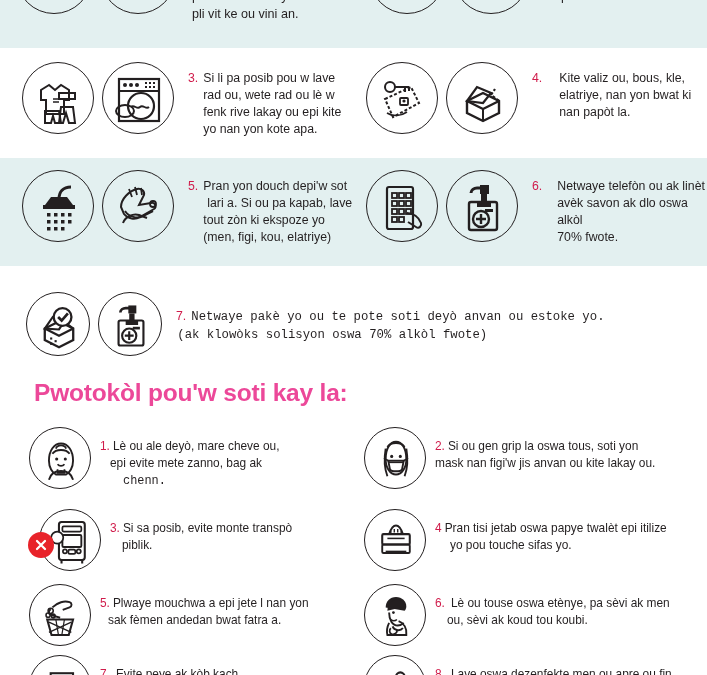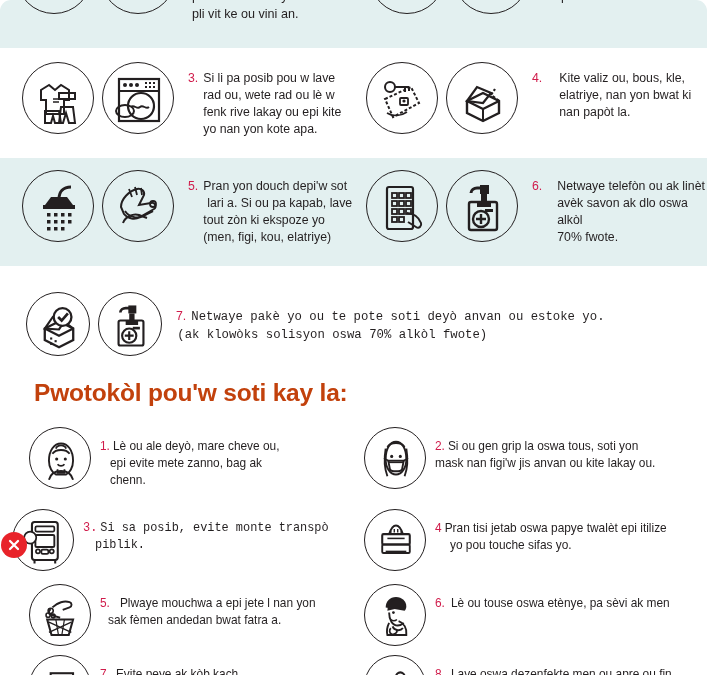--- a/index.html
+++ b/index.html
@@ -13,21 +13,20 @@
     overflow: hidden;
     font-family: "Liberation Sans", sans-serif;
     color: #231f20;
     position: relative;
   }
   .page {
     position: relative;
     width: 707px;
     height: 675px;
     overflow: hidden;
-    border-radius: 11px;
   }
 
   
   .band {
     position: absolute;
     left: 0;
     width: 707px;
   }
   .band.tinted { background: #e3f0f0; }
   .band.plain  { background: #ffffff; }
@@ -89,21 +88,21 @@
   #row-7 .icon-circle + .icon-circle { margin-left: 8px; }
   #row-7 .pair-text { font-size: 12.3px; padding-top: 16px; }
 
   
   #section-heading {
     position: absolute;
     left: 34px;
     top: 379px;
     font-size: 24.5px;
     font-weight: 700;
-    color: #c2410c;
+    color: #ec4899;
     letter-spacing: -0.2px;
   }
 
   
   .proto-row { position: absolute; display: flex; align-items: flex-start; }
   .proto-row .icon-circle { width: 62px; height: 62px; }
   .proto-text {
     font-size: 11.9px;
     line-height: 1.42;
     padding-top: 11px;
@@ -399,21 +398,21 @@
         <circle cx="31" cy="36" r="1.8" fill="#231f20"></circle>
         <circle cx="41" cy="36" r="1.8" fill="#231f20"></circle>
         <path d="M32 42c2 2.5 6 2.5 8 0" fill="none" stroke="#231f20" stroke-width="2"></path>
         <path d="M22 60c2-7 7-10 14-10s12 3 14 10" fill="none" stroke="#231f20" stroke-width="2.2"></path>
         <path d="M32 48v4h8v-4" fill="none" stroke="#231f20" stroke-width="2"></path>
       </svg>
     </div>
     <div class="proto-text">
       <span class="num">1.</span><span class="body-text">Lè ou ale deyò, mare cheve ou,</span><br>
       <span class="body-text" style="margin-left:10px;">epi evite mete zanno, bag ak</span><br>
-      <span class="body-text" style="margin-left:10px;">chenn.</span>
+      <span class="body-text" style="margin-left:23px;font-family:Liberation Mono, monospace;">chenn.</span>
     </div>
   </div>
 
   <div class="proto-row" style="top:427px; left:364px;">
     <div class="icon-circle">
       <svg viewBox="0 0 72 72" width="62" height="62">
         <path d="M24 36c0-12 5-20 12-20s12 8 12 20c0 10-5 18-12 18s-12-8-12-18z" fill="none" stroke="#231f20" stroke-width="2.2"></path>
         <path d="M26 22c4-6 16-6 20 0" fill="none" stroke="#231f20" stroke-width="2.2"></path>
         <path d="M24 24c-2 12-1 24 2 32M48 24c2 12 1 24-2 32" fill="none" stroke="#231f20" stroke-width="2.2"></path>
         <circle cx="31" cy="33" r="1.8" fill="#231f20"></circle>
@@ -422,21 +421,21 @@
         <path d="M27 40h18" stroke="#231f20" stroke-width="1.6"></path>
         <path d="M27 38l-5-3M45 38l5-3" stroke="#231f20" stroke-width="1.8"></path>
       </svg>
     </div>
     <div class="proto-text">
       <span class="num">2.</span><span class="body-text">Si ou gen grip la oswa tous, soti yon</span><br>
       <span class="body-text" style="text-align:center;">mask nan figi'w jis anvan ou kite lakay ou.</span>
     </div>
   </div>
 
-  <div class="proto-row" style="top:509px; left:12px;font-family:Liberation Mono, monospace;">
+  <div class="proto-row" style="top:509px; left:39px;">
     <div class="icon-circle">
       <svg viewBox="0 0 72 72" width="62" height="62">
         <rect x="22" y="14" width="30" height="44" rx="3" fill="none" stroke="#231f20" stroke-width="2.4"></rect>
         <rect x="26" y="19" width="22" height="6" rx="1.5" fill="none" stroke="#231f20" stroke-width="2"></rect>
         <rect x="26" y="29" width="22" height="14" rx="1.5" fill="none" stroke="#231f20" stroke-width="2.2"></rect>
         <circle cx="29" cy="48" r="2.4" fill="none" stroke="#231f20" stroke-width="2"></circle>
         <circle cx="45" cy="48" r="2.4" fill="none" stroke="#231f20" stroke-width="2"></circle>
         <rect x="33" y="46" width="8" height="5" rx="1.5" fill="none" stroke="#231f20" stroke-width="2"></rect>
         <path d="M25 58v4M49 58v4" stroke="#231f20" stroke-width="2.4"></path>
         <circle cx="20" cy="32" r="7" fill="#ffffff" stroke="#231f20" stroke-width="2"></circle>
@@ -477,40 +476,41 @@
         <path d="M24 28c-3 2-3 6 1 7l10 3" fill="none" stroke="#231f20" stroke-width="2.2"></path>
         <circle cx="24" cy="30" r="3" fill="none" stroke="#231f20" stroke-width="1.8"></circle>
         <circle cx="21" cy="35" r="2.4" fill="none" stroke="#231f20" stroke-width="1.8"></circle>
         <circle cx="27" cy="36" r="2.2" fill="none" stroke="#231f20" stroke-width="1.8"></circle>
         <path d="M20 40h30l-5 18H25z" fill="none" stroke="#231f20" stroke-width="2.4"></path>
         <path d="M22 43l26 12M48 43L22 55" stroke="#231f20" stroke-width="1.6"></path>
         <path d="M30 40l3 18M40 40l-3 18" stroke="#231f20" stroke-width="1.4"></path>
       </svg>
     </div>
     <div class="proto-text">
-      <span class="num">5.</span><span class="body-text" style="margin-left:7px;">Plwaye mouchwa a epi jete l nan yon</span><br>
+      <span class="num">5.</span><span class="body-text" style="margin-left:0;">Plwaye mouchwa a epi jete l nan yon</span><br>
       <span class="body-text" style="margin-left:8px;">sak fèmen andedan bwat fatra a.</span>
     </div>
   </div>
 
   <div class="proto-row" style="top:584px; left:364px;">
     <div class="icon-circle">
       <svg viewBox="0 0 72 72" width="62" height="62">
         <path d="M24 26c0-7 5-12 12-12s12 5 12 11c0 2-1 4-2 5" fill="#231f20"></path>
         <path d="M26 30c0-8 5-13 11-13 5 0 9 3 10 8" fill="#231f20"></path>
         <path d="M28 32c0 9 4 15 10 15 3 0 5-1 7-3" fill="none" stroke="#231f20" stroke-width="2.2"></path>
         <circle cx="33" cy="32" r="1.6" fill="#231f20"></circle>
         <path d="M30 40c2 2 5 2 7 0" fill="none" stroke="#231f20" stroke-width="1.8"></path>
         <path d="M28 44c-2 4-3 10-2 14h22c1-8-3-14-9-16" fill="none" stroke="#231f20" stroke-width="2.2"></path>
         <path d="M32 48c2 5 9 6 12 2" fill="none" stroke="#231f20" stroke-width="2.2"></path>
         <path d="M30 50c-2 2-2 6 1 7 4 1 7-2 6-5" fill="none" stroke="#231f20" stroke-width="2"></path>
       </svg>
     </div>
     <div class="proto-text">
       <span class="num">6.</span><span class="body-text" style="margin-left:3px;">Lè ou touse oswa etènye, pa sèvi ak men</span><br>
+      <span class="body-text" style="margin-left:12px;">ou, sèvi ak koud tou koubi.</span>
     </div>
   </div>
 
   <div class="proto-row" style="top:655px; left:29px;">
     <div class="icon-circle">
       <svg viewBox="0 0 72 72" width="62" height="62">
         <rect x="24" y="20" width="26" height="22" fill="none" stroke="#231f20" stroke-width="2.4"></rect>
         <rect x="30" y="26" width="14" height="10" fill="#231f20"></rect>
         <path d="M24 30l-6 4 6 4" fill="none" stroke="#231f20" stroke-width="2.2"></path>
       </svg>

